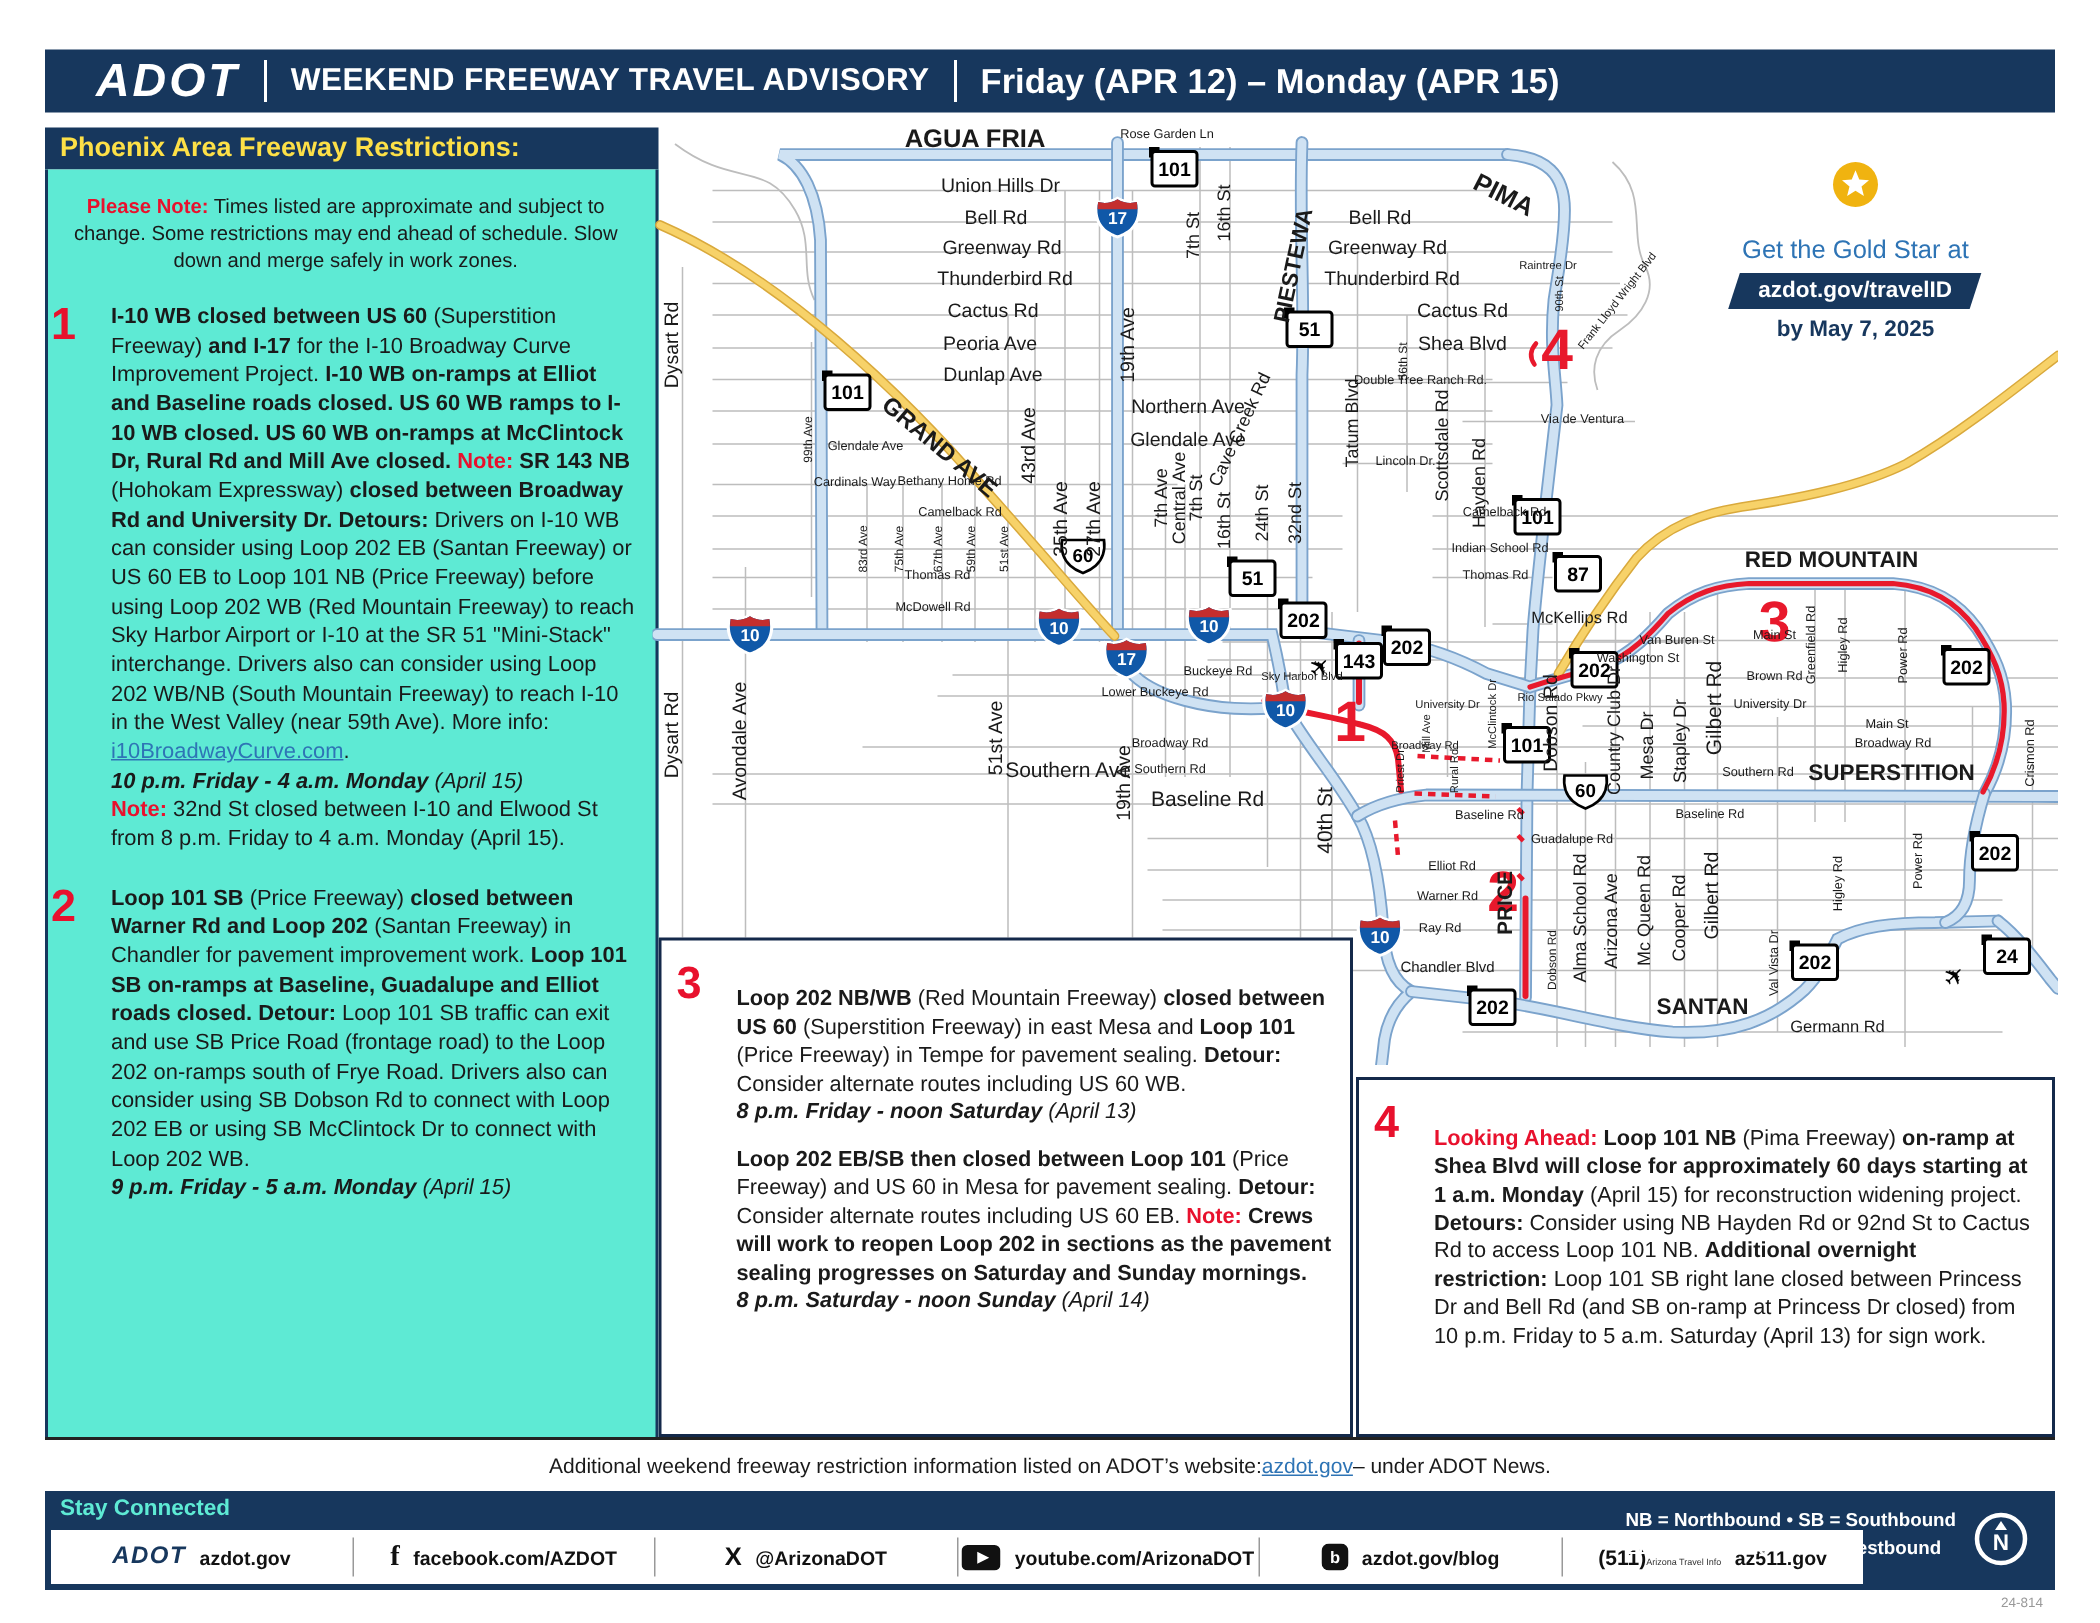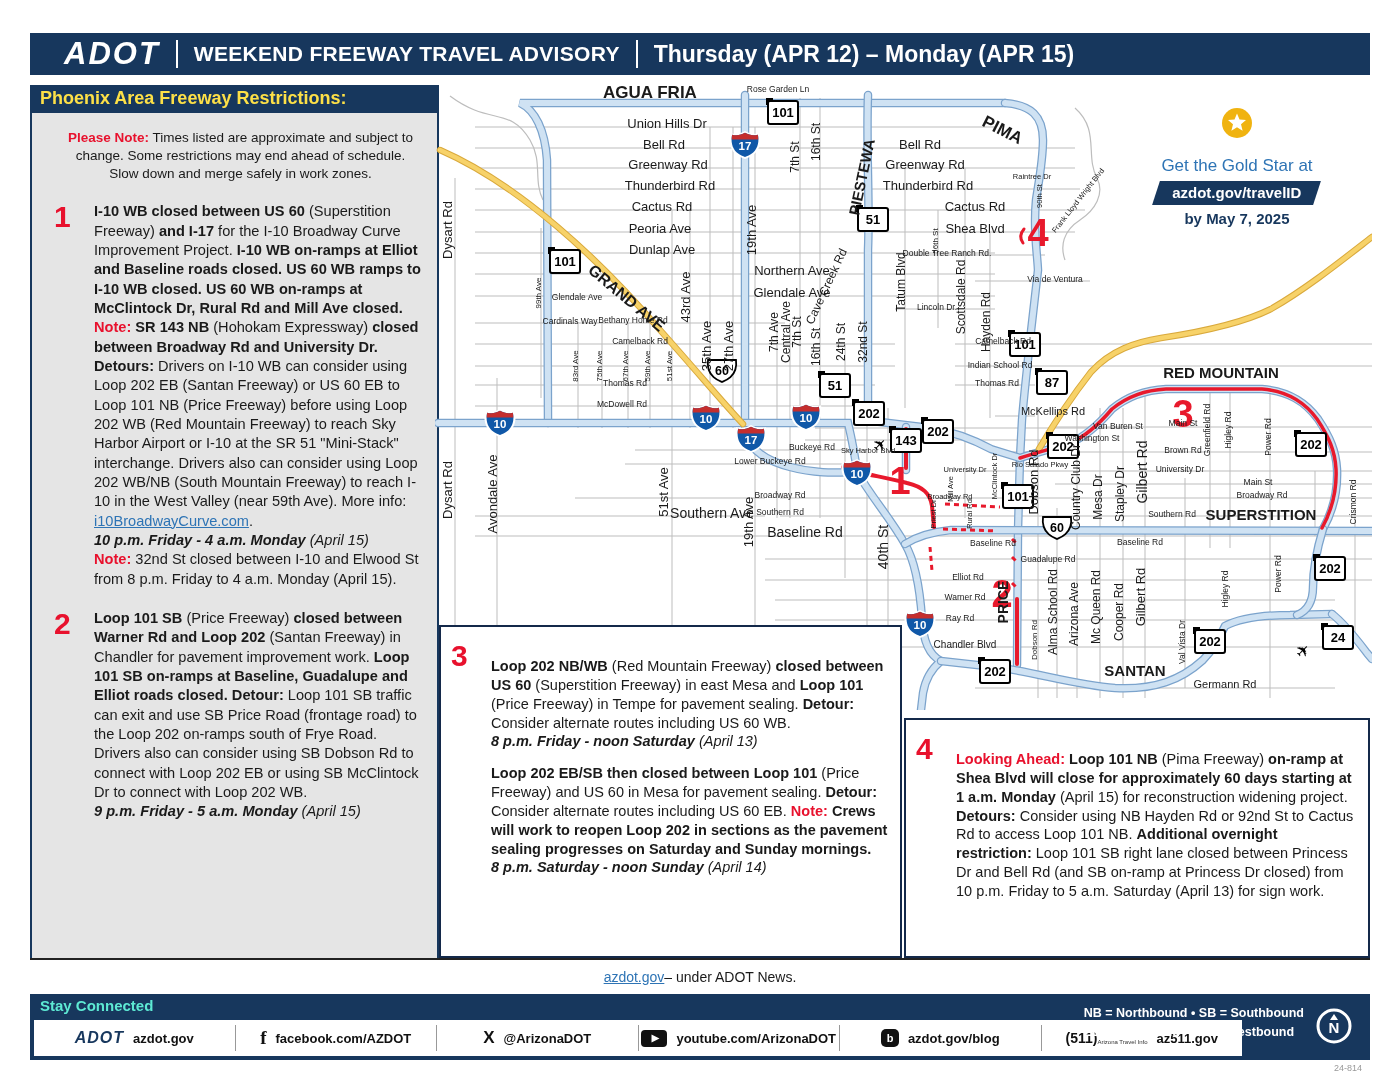--- a/index.html
+++ b/index.html
@@ -8,21 +8,21 @@
   .link{color:#2e74b5;text-decoration:underline;cursor:pointer}
   
   .hdr{position:absolute;left:30px;top:33px;width:1340px;height:42px;background:#17375d;color:#fff;display:flex;align-items:center;}
   .hdr .brand{font-size:31px;font-weight:800;font-style:italic;letter-spacing:2px;margin-left:34px;}
   .hdr .div{width:2px;height:28px;background:#fff;margin:0 16px;}
   .hdr .title{font-size:21px;font-weight:700;letter-spacing:.3px;}
   .hdr .dates{font-size:23px;font-weight:700;}
   
   .sb{position:absolute;left:30px;top:85px;width:409px;}
   .sb-head{background:#17375d;color:#fde047;font-weight:700;font-size:18px;padding:3px 16px 4px 10px;}
-  .sb-box{border:2px solid #17375d;border-top:none;height:849px;box-sizing:border-box;padding:12px 10px 0 22px;background:#e5e5e5;}
+  .sb-box{border:2px solid #17375d;border-top:none;height:849px;box-sizing:border-box;padding:12px 10px 0 2px;background:#5eead4;}
   .note{text-align:center;font-size:13.5px;line-height:1.32;margin:4px 8px 0 8px;}
   .item{display:flex;margin-top:20px;}
   .item .num{color:#e8112d;font-weight:700;font-size:30px;width:40px;line-height:1;flex:none;}
   .item .txt{flex:1;font-size:14.6px;line-height:1.325;padding-right:2px;}
   
   .map{position:absolute;left:435px;top:78px;width:937px;height:632px;}
   .promo{position:absolute;left:1148px;top:106px;width:178px;text-align:center;}
   .promo .l1{color:#2e74b5;font-size:17px;margin-top:12px;}
   .promo .badge{display:inline-block;background:#17375d;transform:skewX(-18deg);padding:3px 16px;margin-top:5px;}
   .promo .badge span{display:inline-block;transform:skewX(18deg);color:#fff;font-weight:700;font-size:15px;}
@@ -54,21 +54,21 @@
   .docnum{position:absolute;left:1334px;top:1063px;font-size:9px;color:#999;}
 </style>
 </head>
 <body>
 
 <div class="hdr">
   <span class="brand">ADOT</span>
   <span class="div"></span>
   <span class="title">WEEKEND FREEWAY TRAVEL ADVISORY</span>
   <span class="div"></span>
-  <span class="dates">Thursday (APR 12) – Monday (APR 15)</span>
+  <span class="dates">Friday (APR 12) – Monday (APR 15)</span>
 </div>
 
 <div class="sb">
   <div class="sb-head">Phoenix Area Freeway Restrictions:</div>
   <div class="sb-box">
     <div class="note"><span class="b red">Please Note:</span><span> Times listed are approximate and subject to change. Some restrictions may end ahead of schedule. Slow down and merge safely in work zones.</span></div>
     <div class="item">
       <div class="num">1</div>
       <div class="txt"><span class="b">I-10 WB closed between US 60 </span><span>(Superstition Freeway) </span><span class="b">and I-17 </span><span>for the I-10 Broadway Curve Improvement Project. </span><span class="b">I-10 WB on-ramps at Elliot and Baseline roads closed. US 60 WB ramps to I-10 WB closed. US 60 WB on-ramps at McClintock Dr, Rural Rd and Mill Ave closed. </span><span class="b red">Note: </span><span class="b">SR 143 NB </span><span>(Hohokam Expressway) </span><span class="b">closed between Broadway Rd and University Dr.  Detours: </span><span>Drivers on I-10 WB can consider using Loop 202 EB (Santan Freeway) or US 60 EB to Loop 101 NB (Price Freeway) before using Loop 202 WB (Red Mountain Freeway) to reach Sky Harbor Airport or I-10 at the SR 51 "Mini-Stack" interchange. Drivers also can consider using Loop 202 WB/NB (South Mountain Freeway) to reach I-10 in the West Valley (near 59th Ave). More info: </span><span class="link">i10BroadwayCurve.com</span><span>.</span><br><span class="b i">10 p.m. Friday - 4 a.m. Monday </span><span class="i">(April 15)</span><br><span class="b red">Note: </span><span>32nd St closed between I-10 and Elwood St from 8 p.m. Friday to 4 a.m. Monday (April 15).</span></div>
     </div>
@@ -464,20 +464,21 @@
     <div class="p2"><span class="b">Loop 202 EB/SB then closed between Loop 101 </span><span>(Price Freeway) and US 60 in Mesa for pavement sealing. </span><span class="b">Detour: </span><span>Consider alternate routes including US 60 EB. </span><span class="b red">Note: </span><span class="b">Crews will work to reopen Loop 202 in sections as the pavement sealing progresses on Saturday and Sunday mornings.</span><br><span class="b i">8 p.m. Saturday - noon Sunday </span><span class="i">(April 14)</span></div>
   </div>
 </div>
 
 <div class="box box4">
   <div class="num">4</div>
   <div class="txt"><span class="b red">Looking Ahead: </span><span class="b">Loop 101 NB </span><span>(Pima Freeway) </span><span class="b">on-ramp at Shea Blvd will close for approximately 60 days starting at 1 a.m. Monday </span><span>(April 15) for reconstruction widening project. </span><span class="b">Detours: </span><span>Consider using NB Hayden Rd or 92nd St to Cactus Rd to access Loop 101 NB. </span><span class="b">Additional overnight restriction: </span><span>Loop 101 SB right lane closed between Princess Dr and Bell Rd (and SB on-ramp at Princess Dr closed) from 10 p.m. Friday to 5 a.m. Saturday (April 13) for sign work.</span></div>
 </div>
 
 <div class="fstrip">
+    <span>Additional weekend freeway restriction information listed on ADOT’s website: </span>
     <span class="link">azdot.gov</span>
     <span> – under ADOT News.</span>
   </div>
 
 <div class="stay">
   <div class="lab">Stay Connected</div>
   <div class="social" id="socialrow">
       <div class="cell">
         <span class="ico-adot">ADOT</span>
         <span class="lbl">azdot.gov</span>

